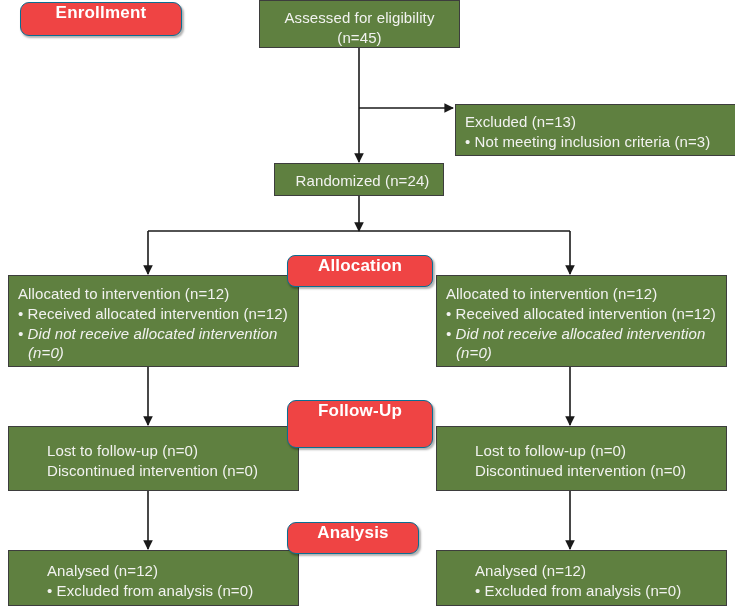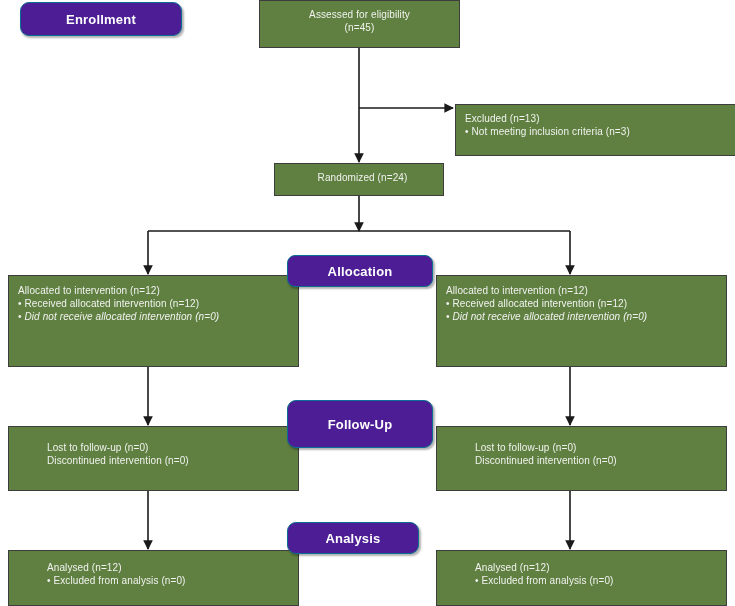--- a/index.html
+++ b/index.html
@@ -10,47 +10,47 @@
   }
   #diagram{position:absolute;left:0;top:0;width:735px;height:606px;}
 
   
   .gbox{
     position:absolute;
     background:#5f8040;
     border:1.5px solid #3d3d3d;
     box-sizing:border-box;
     color:#f2f2f0;
-    font-size:10px;
+    font-size:15px;
     line-height:1.32;
     letter-spacing:.1px;
     z-index:3;
   }
   .gbox .line{white-space:nowrap;}
   .gbox .hang{
     display:block;
     padding-left:10px;
     text-indent:-10px;
     white-space:normal;
     font-style:italic;
   }
   .pad{padding:6px 9px;}
   .center{text-align:center;}
 
   
   .pill{
     position:absolute;
-    background:#4c1d95;
+    background:#ef4444;
     border:1.5px solid #0a6f92;
     border-radius:9px;
     color:#ffffff;
     font-weight:bold;
-    font-size:13px;
+    font-size:17px;
     letter-spacing:.2px;
-    display:flex;align-items:center;justify-content:center;
+    display:flex;align-items:flex-start;justify-content:center;
     box-sizing:border-box;
     z-index:6;
     box-shadow:1.5px 2px 2px rgba(0,0,0,.30);
   }
 
   
   #wires{position:absolute;left:0;top:0;width:735px;height:606px;z-index:2;}
 </style>
 </head>
 <body>

